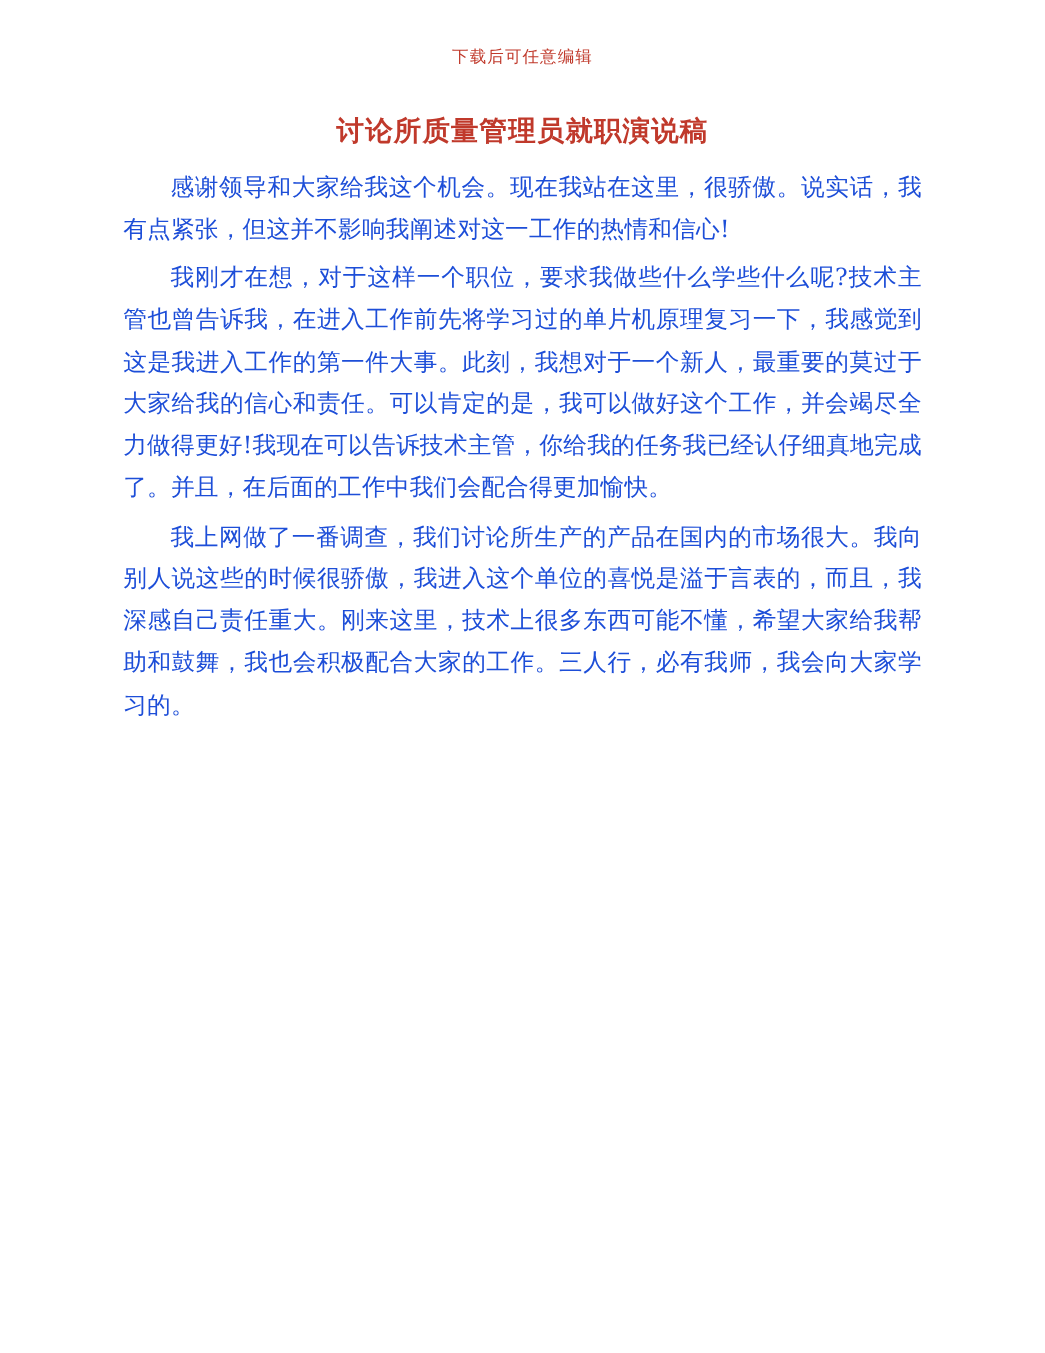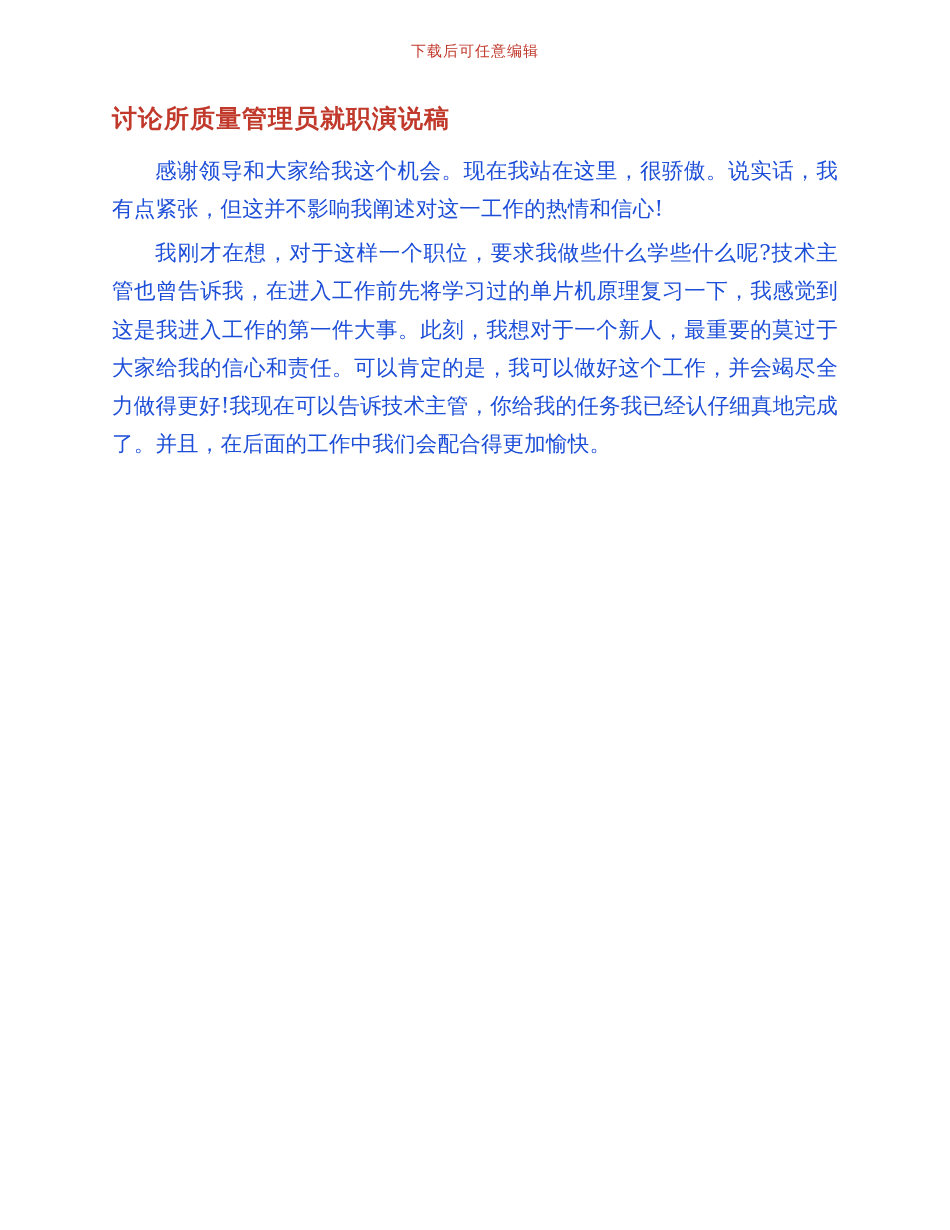--- a/index.html
+++ b/index.html
@@ -30,20 +30,21 @@
   .doc-body {
     position: absolute;
     top: 100px;
     left: 112px;
     width: 726px;
   }
   .doc-title {
     color: #c0392b;
     font-size: 25px;
     font-weight: bold;
+    text-align: center;
     margin: 0 0 14px 0;
     line-height: 1.5;
     letter-spacing: 1px;
   }
   .para {
     font-size: 21.5px;
     line-height: 1.78;
     color: #1d4ed8;
     text-indent: 2em;
     margin: 0 0 6px 0;
@@ -58,15 +59,16 @@
 <div class="page">
 
   <div class="header-note">下载后可任意编辑</div>
 
   <div class="doc-body">
 
     <h1 class="doc-title">讨论所质量管理员就职演说稿</h1>
 
     <p class="para">感谢领导和大家给我这个机会。现在我站在这里，很骄傲。说实话，我有点紧张，但这并不影响我阐述对这一工作的热情和信心!</p>
     <p class="para">我刚才在想，对于这样一个职位，要求我做些什么学些什么呢?技术主管也曾告诉我，在进入工作前先将学习过的单片机原理复习一下，我感觉到这是我进入工作的第一件大事。此刻，我想对于一个新人，最重要的莫过于大家给我的信心和责任。可以肯定的是，我可以做好这个工作，并会竭尽全力做得更好!我现在可以告诉技术主管，你给我的任务我已经认仔细真地完成了。并且，在后面的工作中我们会配合得更加愉快。</p>
+    <p class="para">我上网做了一番调查，我们讨论所生产的产品在国内的市场很大。我向别人说这些的时候很骄傲，我进入这个单位的喜悦是溢于言表的，而且，我深感自己责任重大。刚来这里，技术上很多东西可能不懂，希望大家给我帮助和鼓舞，我也会积极配合大家的工作。三人行，必有我师，我会向大家学习的。</p>
 
   </div>
 </div>
 
 </body></html>

